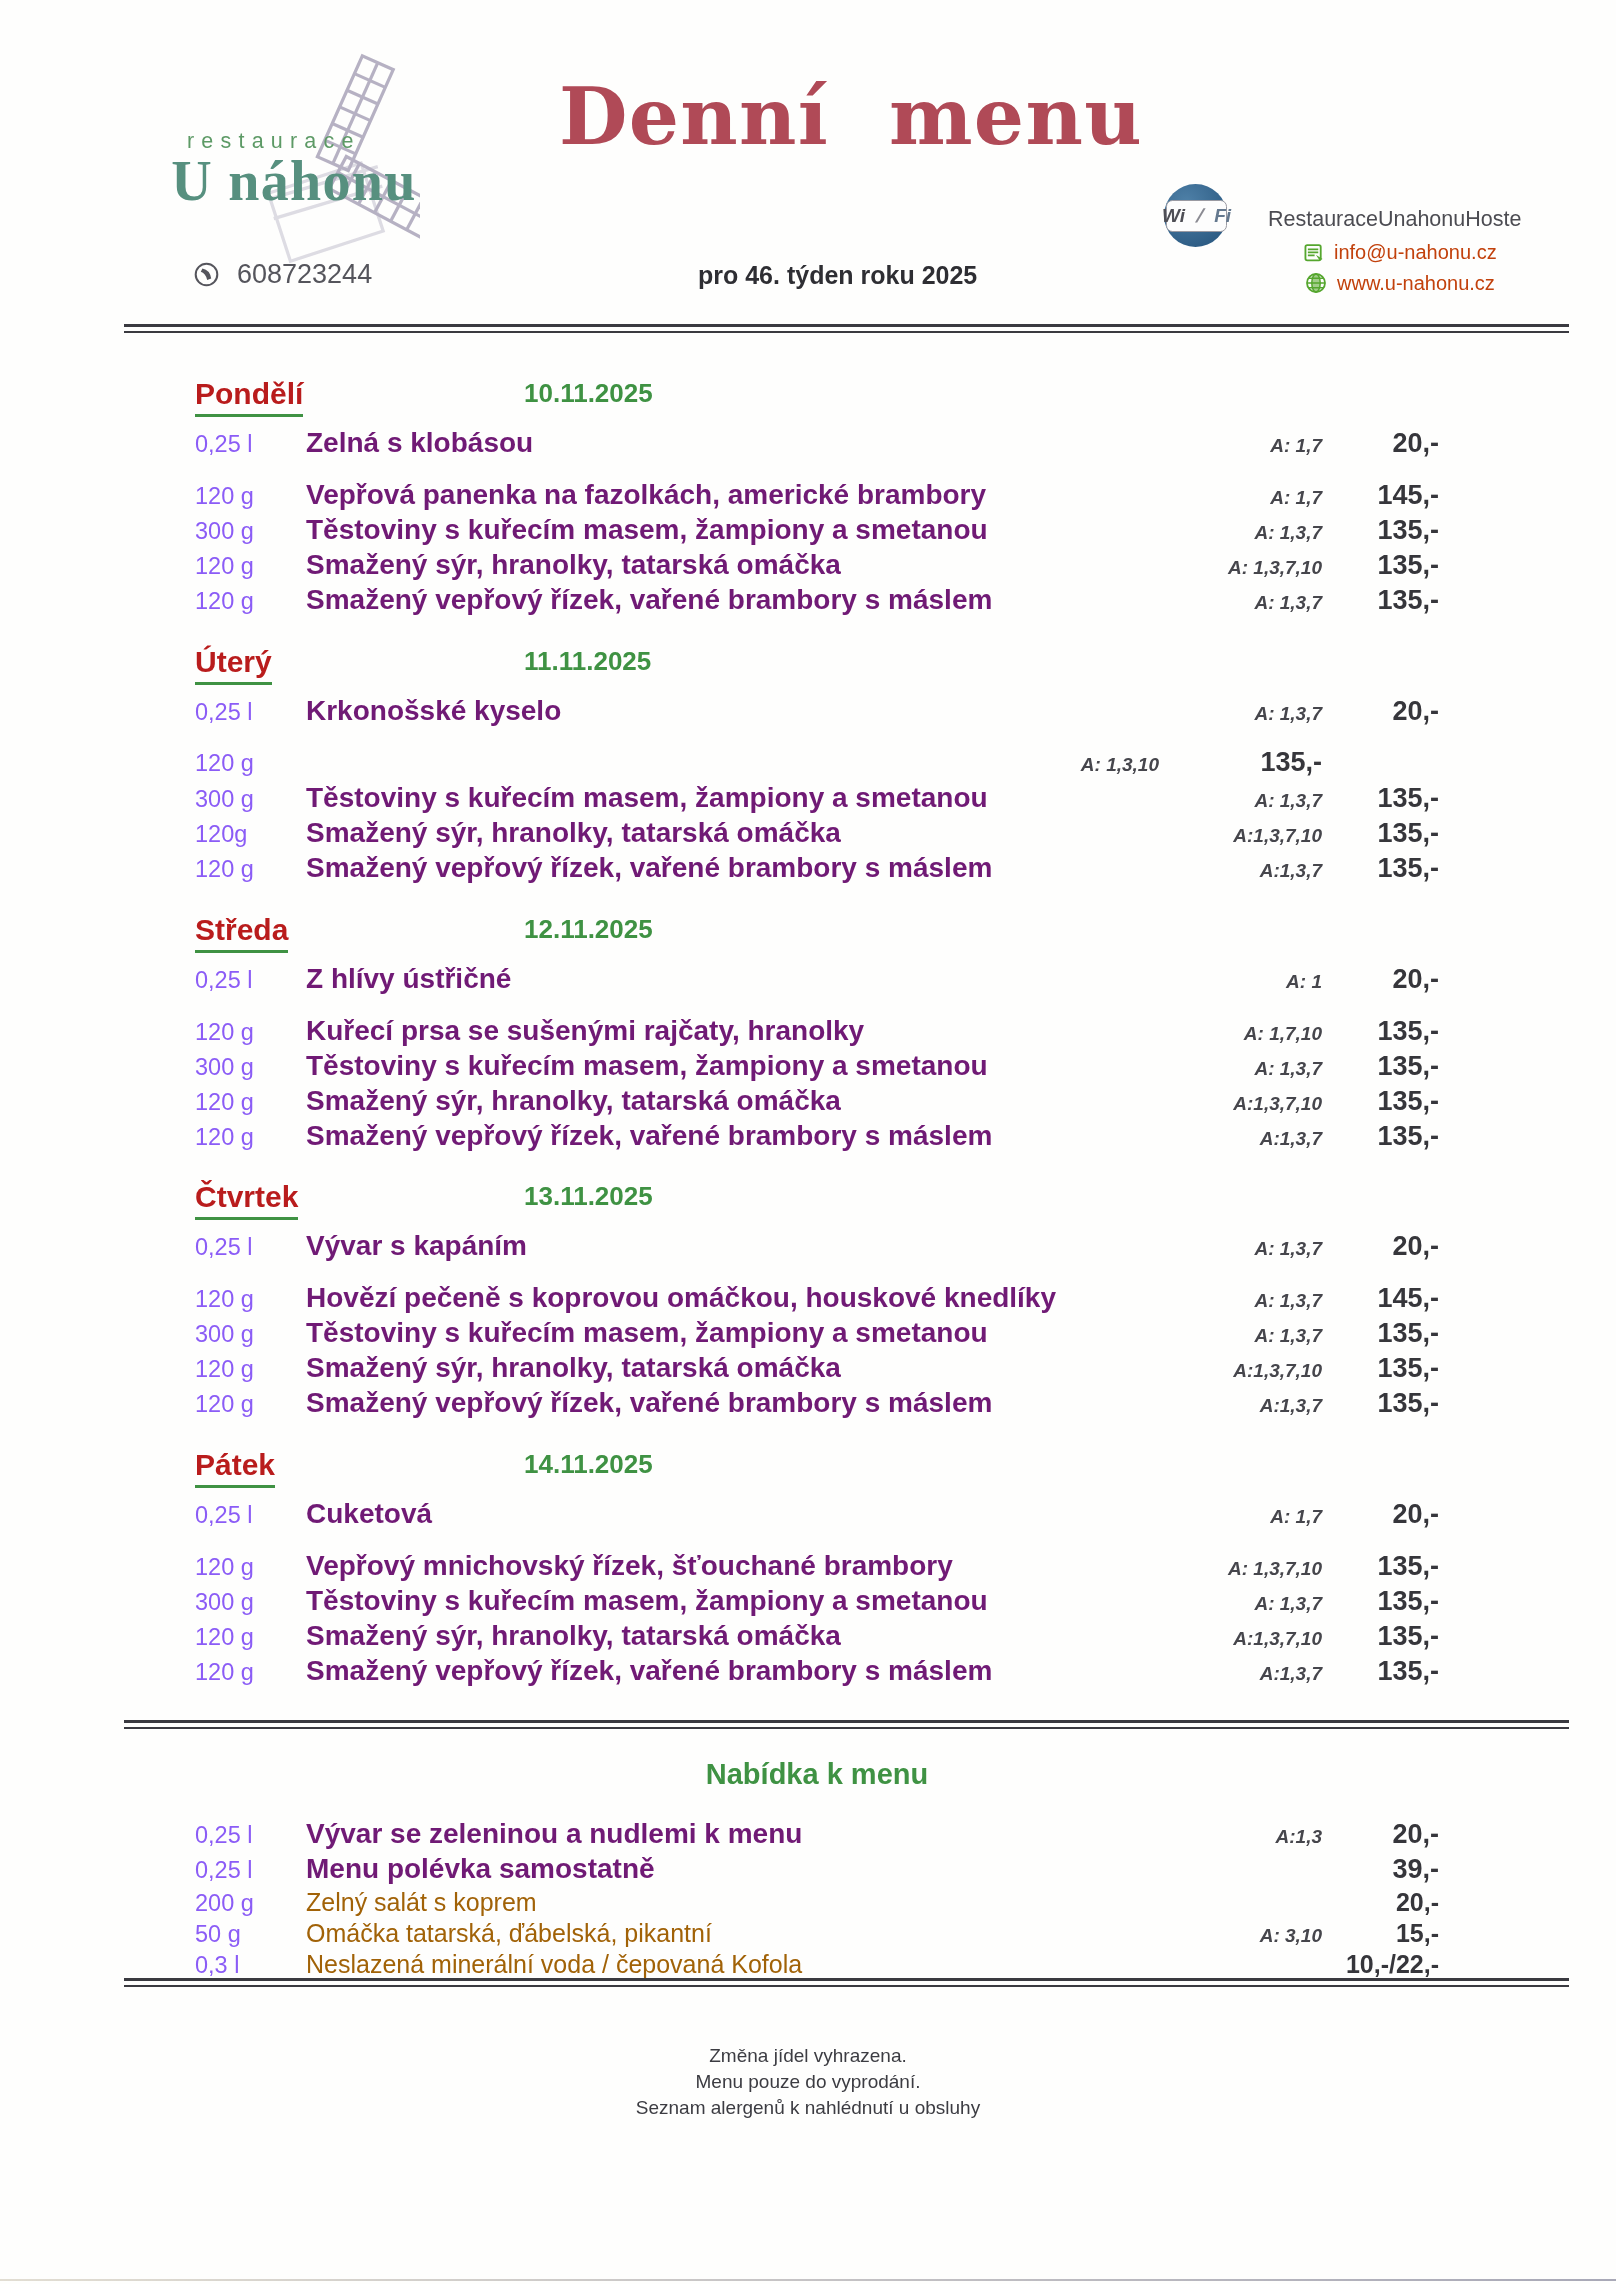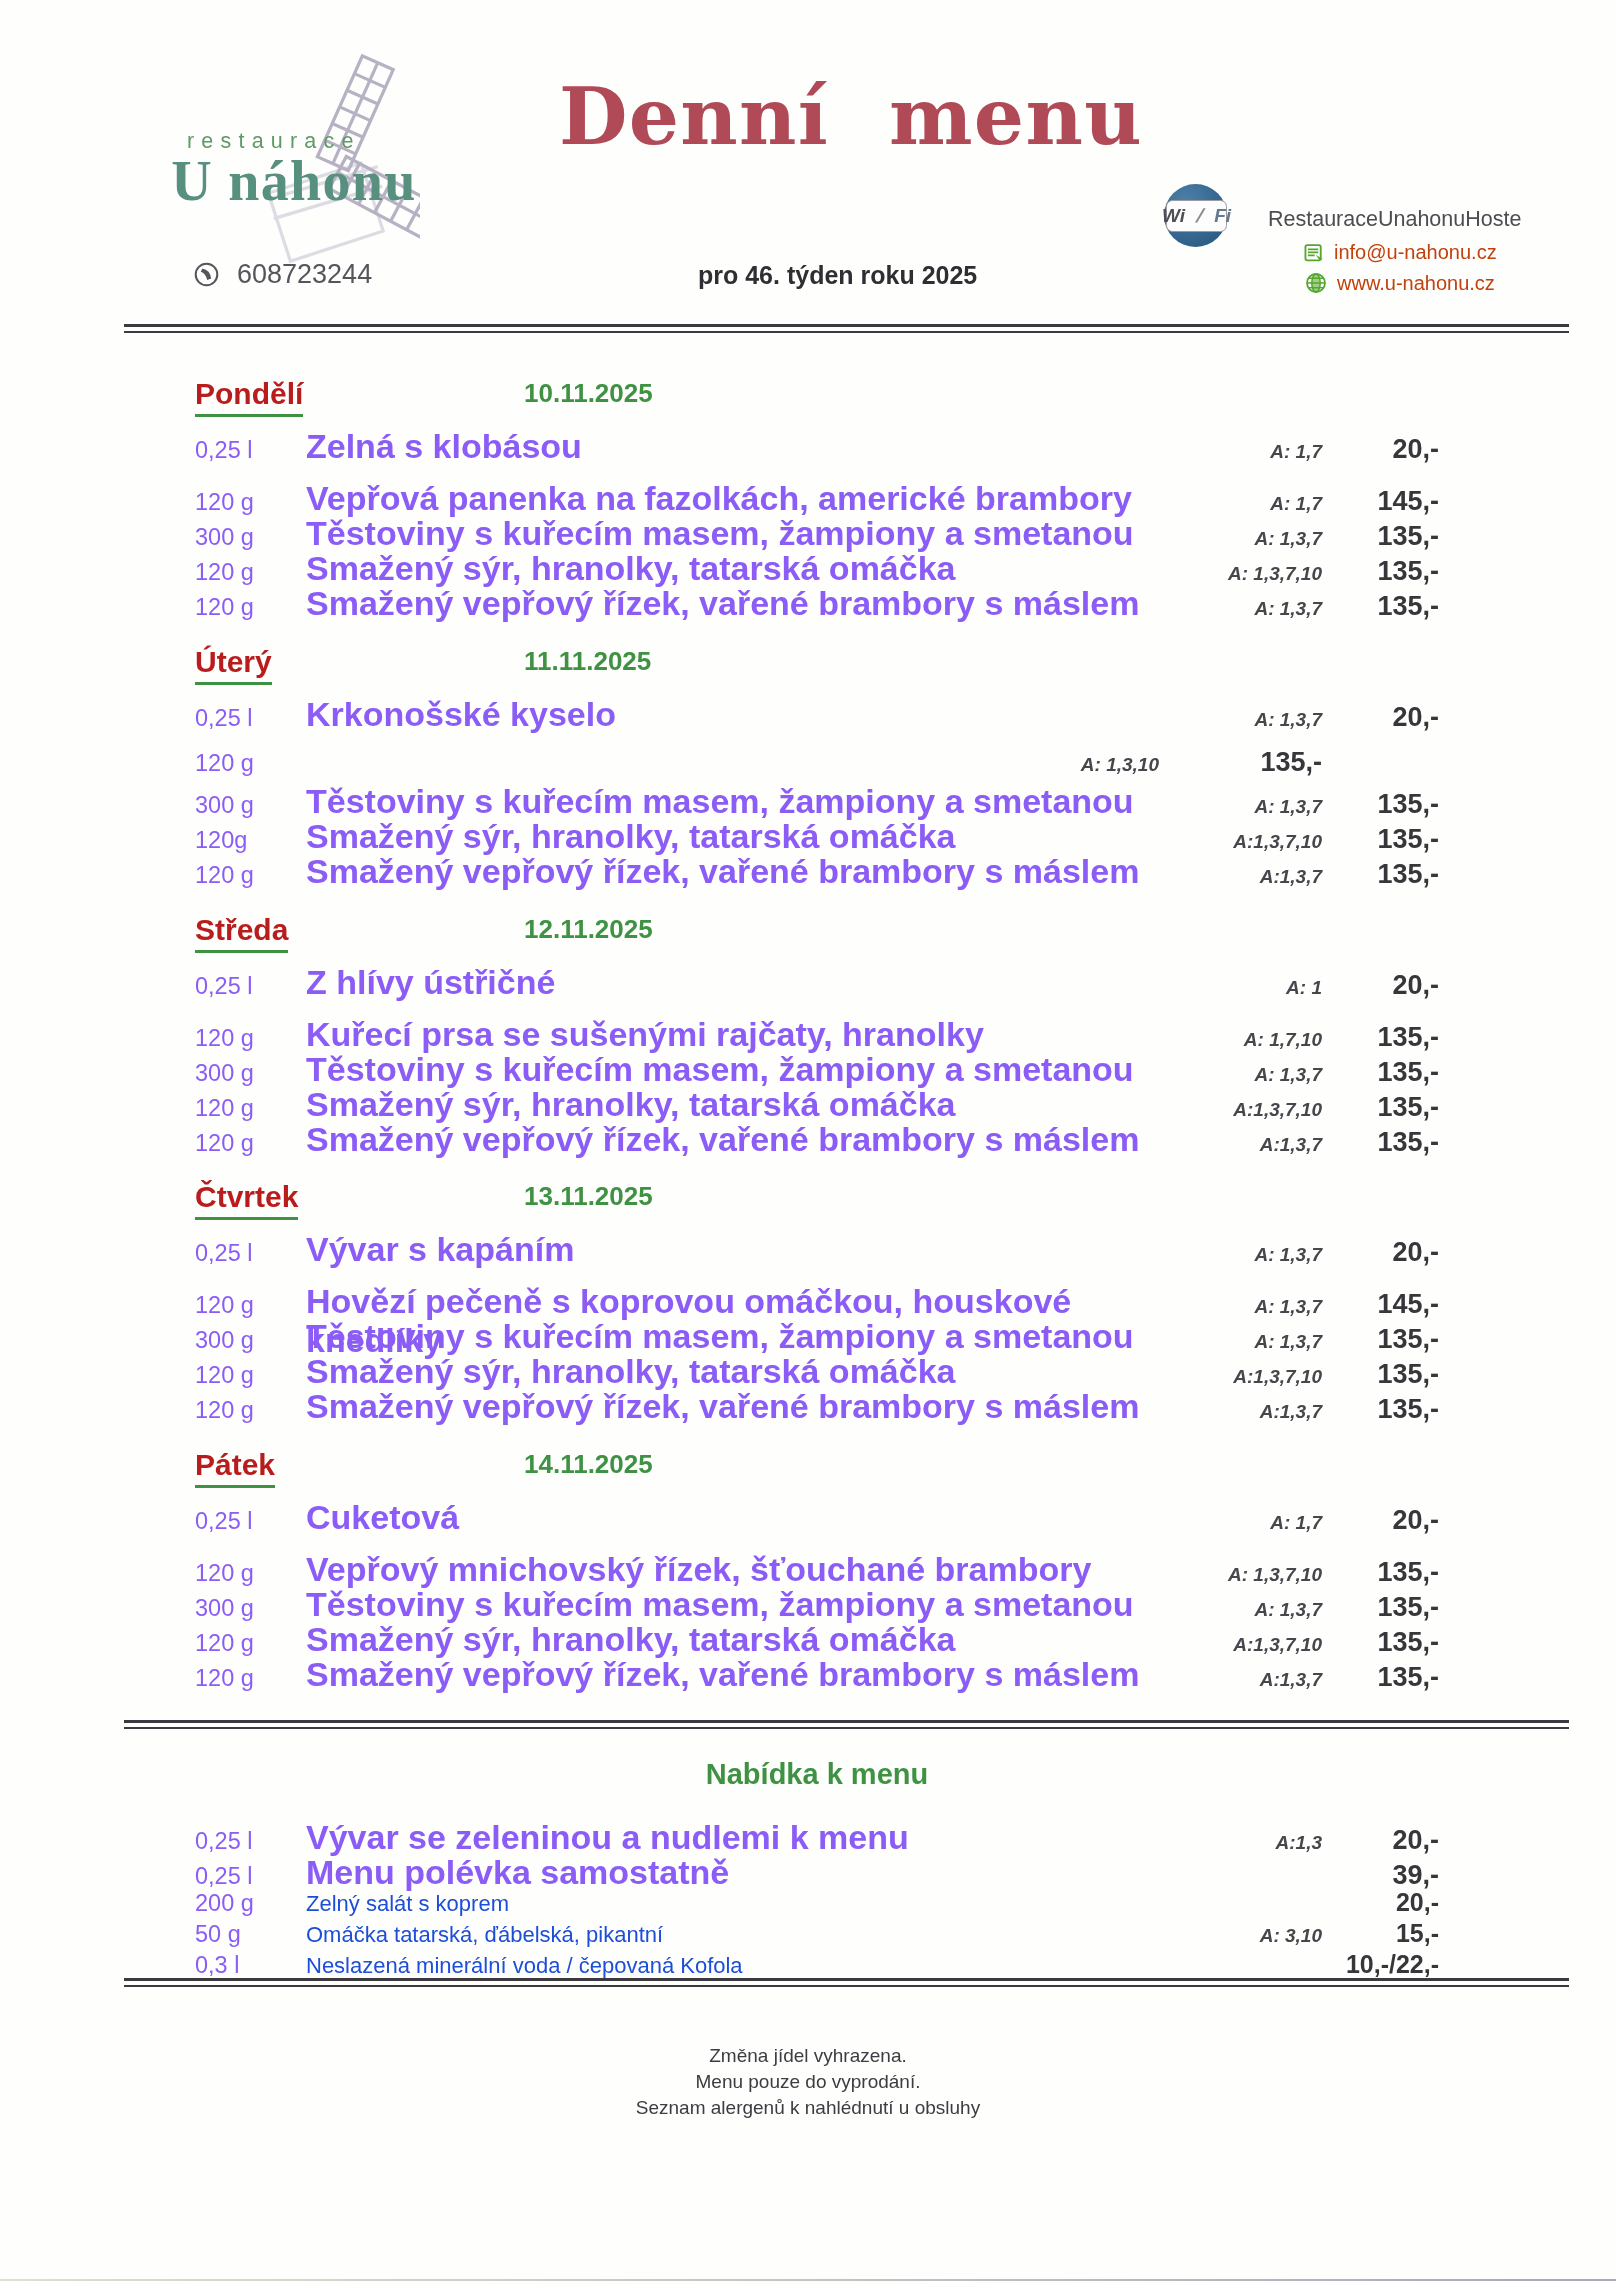--- a/index.html
+++ b/index.html
@@ -43,31 +43,31 @@
   .day-tue{top:645px;}
   .day-wed{top:913px;}
   .day-thu{top:1180px;}
   .day-fri{top:1448px;}
   .day-head{position:relative;height:50px;}
   .day-name{display:inline-block;font-size:30px;font-weight:bold;color:#b91c1c;
     border-bottom:3.3px solid #3f9243;padding-bottom:2.6px;}
   .day-date{position:absolute;left:329px;top:1.3px;font-size:26px;font-weight:bold;color:#3f9243;}
   .menu-row{display:grid;grid-template-columns:111px 1fr 163px 117px;align-items:baseline;height:35px;}
   .portion{font-size:23.5px;color:#8b5cf6;}
-  .dish{font-size:34px;font-weight:bold;color:#8b5cf6;}
+  .dish{font-size:28px;font-weight:bold;color:#701a75;}
   .allergen{font-size:19px;font-weight:bold;font-style:italic;color:#46464c;text-align:right;}
   .price{font-size:27px;font-weight:bold;color:#36363b;text-align:right;}
   .soup-gap{height:17px;}
   
   .extras-heading{position:absolute;left:195px;top:1758px;width:1244px;text-align:center;
     font-size:29px;font-weight:bold;color:#3f9243;}
   .extras{position:absolute;left:195px;top:1818px;width:1244px;}
   .row-lg{height:35px;}
   .row-sm{height:31px;}
-  .extras .row-sm .dish{font-size:22px;font-weight:normal;color:#1d4ed8;}
+  .extras .row-sm .dish{font-size:25px;font-weight:normal;color:#a16207;}
   .extras .row-sm .price{font-size:25px;}
   
   .footer{position:absolute;left:0;top:2043px;width:1616px;text-align:center;
     font-size:19px;color:#3c3c42;line-height:26px;}
   .scan-line{position:absolute;left:0;bottom:3.3px;width:100%;height:2px;
     background:linear-gradient(to right,#d8d2c4,#8c8ca0);opacity:.75;}
   .icon{flex:0 0 auto;display:inline-block;}
 </style>
 </head>
 <body>

